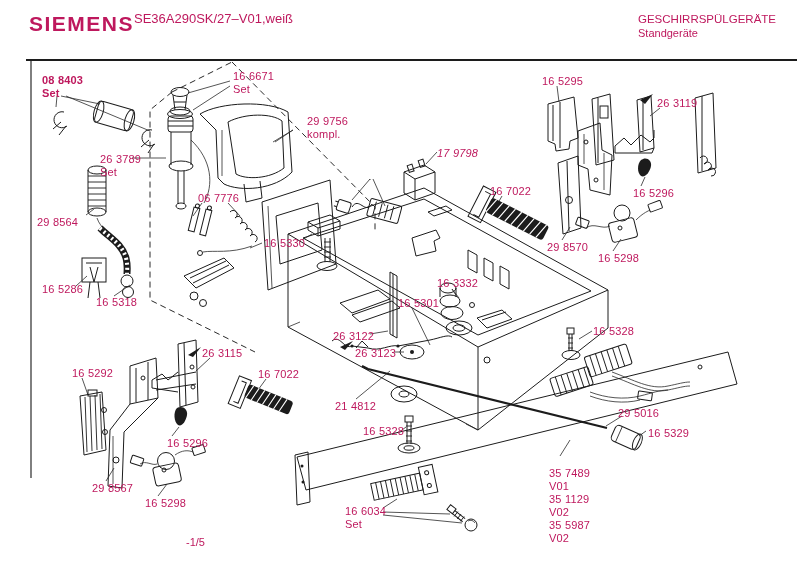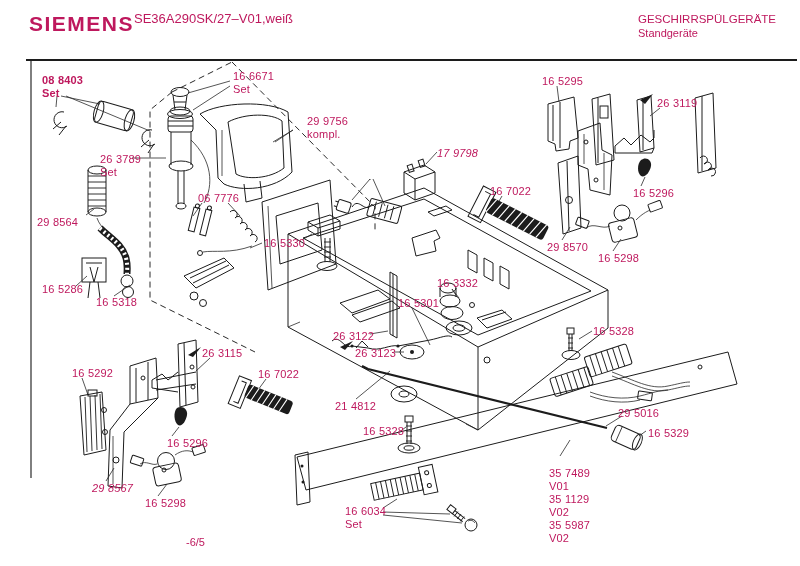--- a/index.html
+++ b/index.html
@@ -402,26 +402,26 @@
       <div class="plabel" style="left: 355px; top: 347px;">26 3123</div>
       <div class="plabel" style="left: 202px; top: 347px;">26 3115</div>
       <div class="plabel" style="left: 72px; top: 367px;">16 5292</div>
       <div class="plabel" style="left: 258px; top: 368px;">16 7022</div>
       <div class="plabel" style="left: 335px; top: 400px; text-align: center;">21 4812</div>
       <div class="plabel" style="left: 167px; top: 437px;">16 5296</div>
       <div class="plabel" style="left: 363px; top: 425px;">16 5328</div>
       <div class="plabel" style="left: 593px; top: 325px;">16 5328</div>
       <div class="plabel" style="left: 618px; top: 407px;">29 5016</div>
       <div class="plabel" style="left: 648px; top: 427px;">16 5329</div>
-      <div class="plabel" style="left: 92px; top: 482px; font-style: italic;">29 8567</div>
+      <div class="plabel" style="left: 92px; top: 482px;">29 8567</div>
       <div class="plabel" style="left: 145px; top: 497px;">16 5298</div>
       <div class="plabel" style="left: 345px; top: 505px;">16 6034
 Set</div>
       <div class="plabel" style="left: 549px; top: 467px; line-height: 13px;">35 7489
 V01
 35 1129
 V02
 35 5987
 V02</div>
     </div>
 
-  <div class="abs" id="pageno">-6/5</div>
+  <div class="abs" id="pageno">-1/5</div>
 </div>
 
 </body></html>

